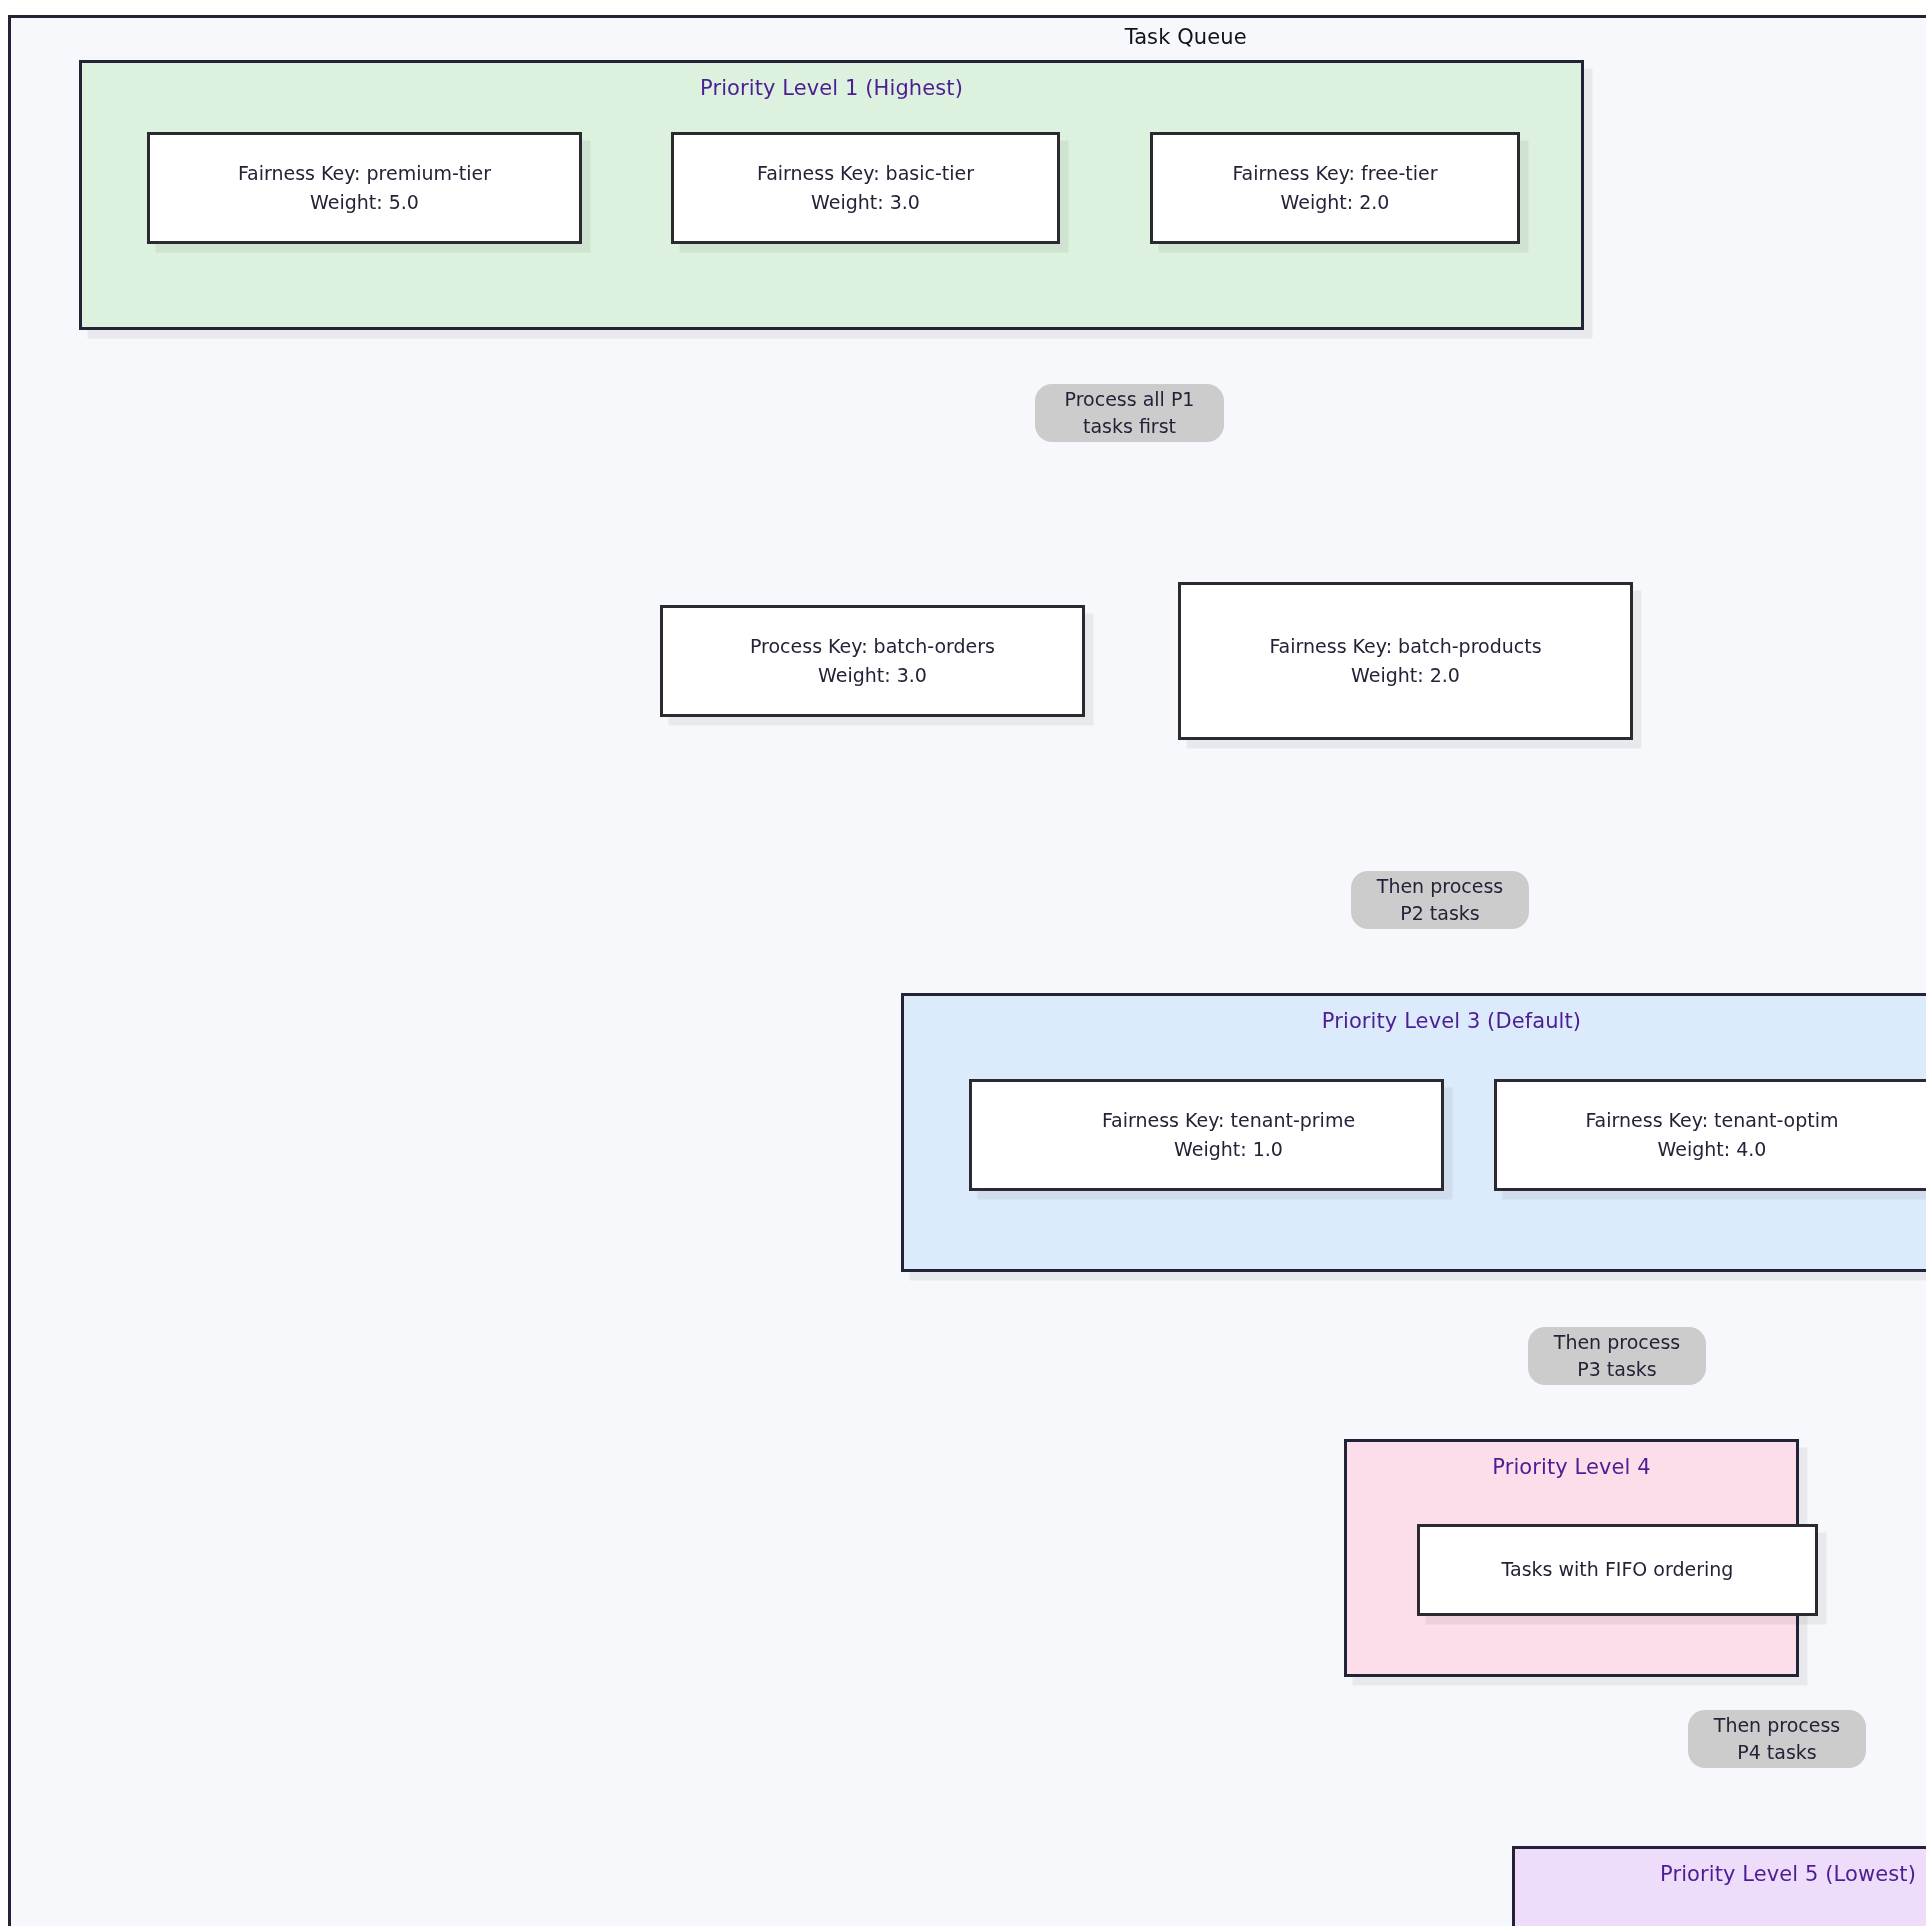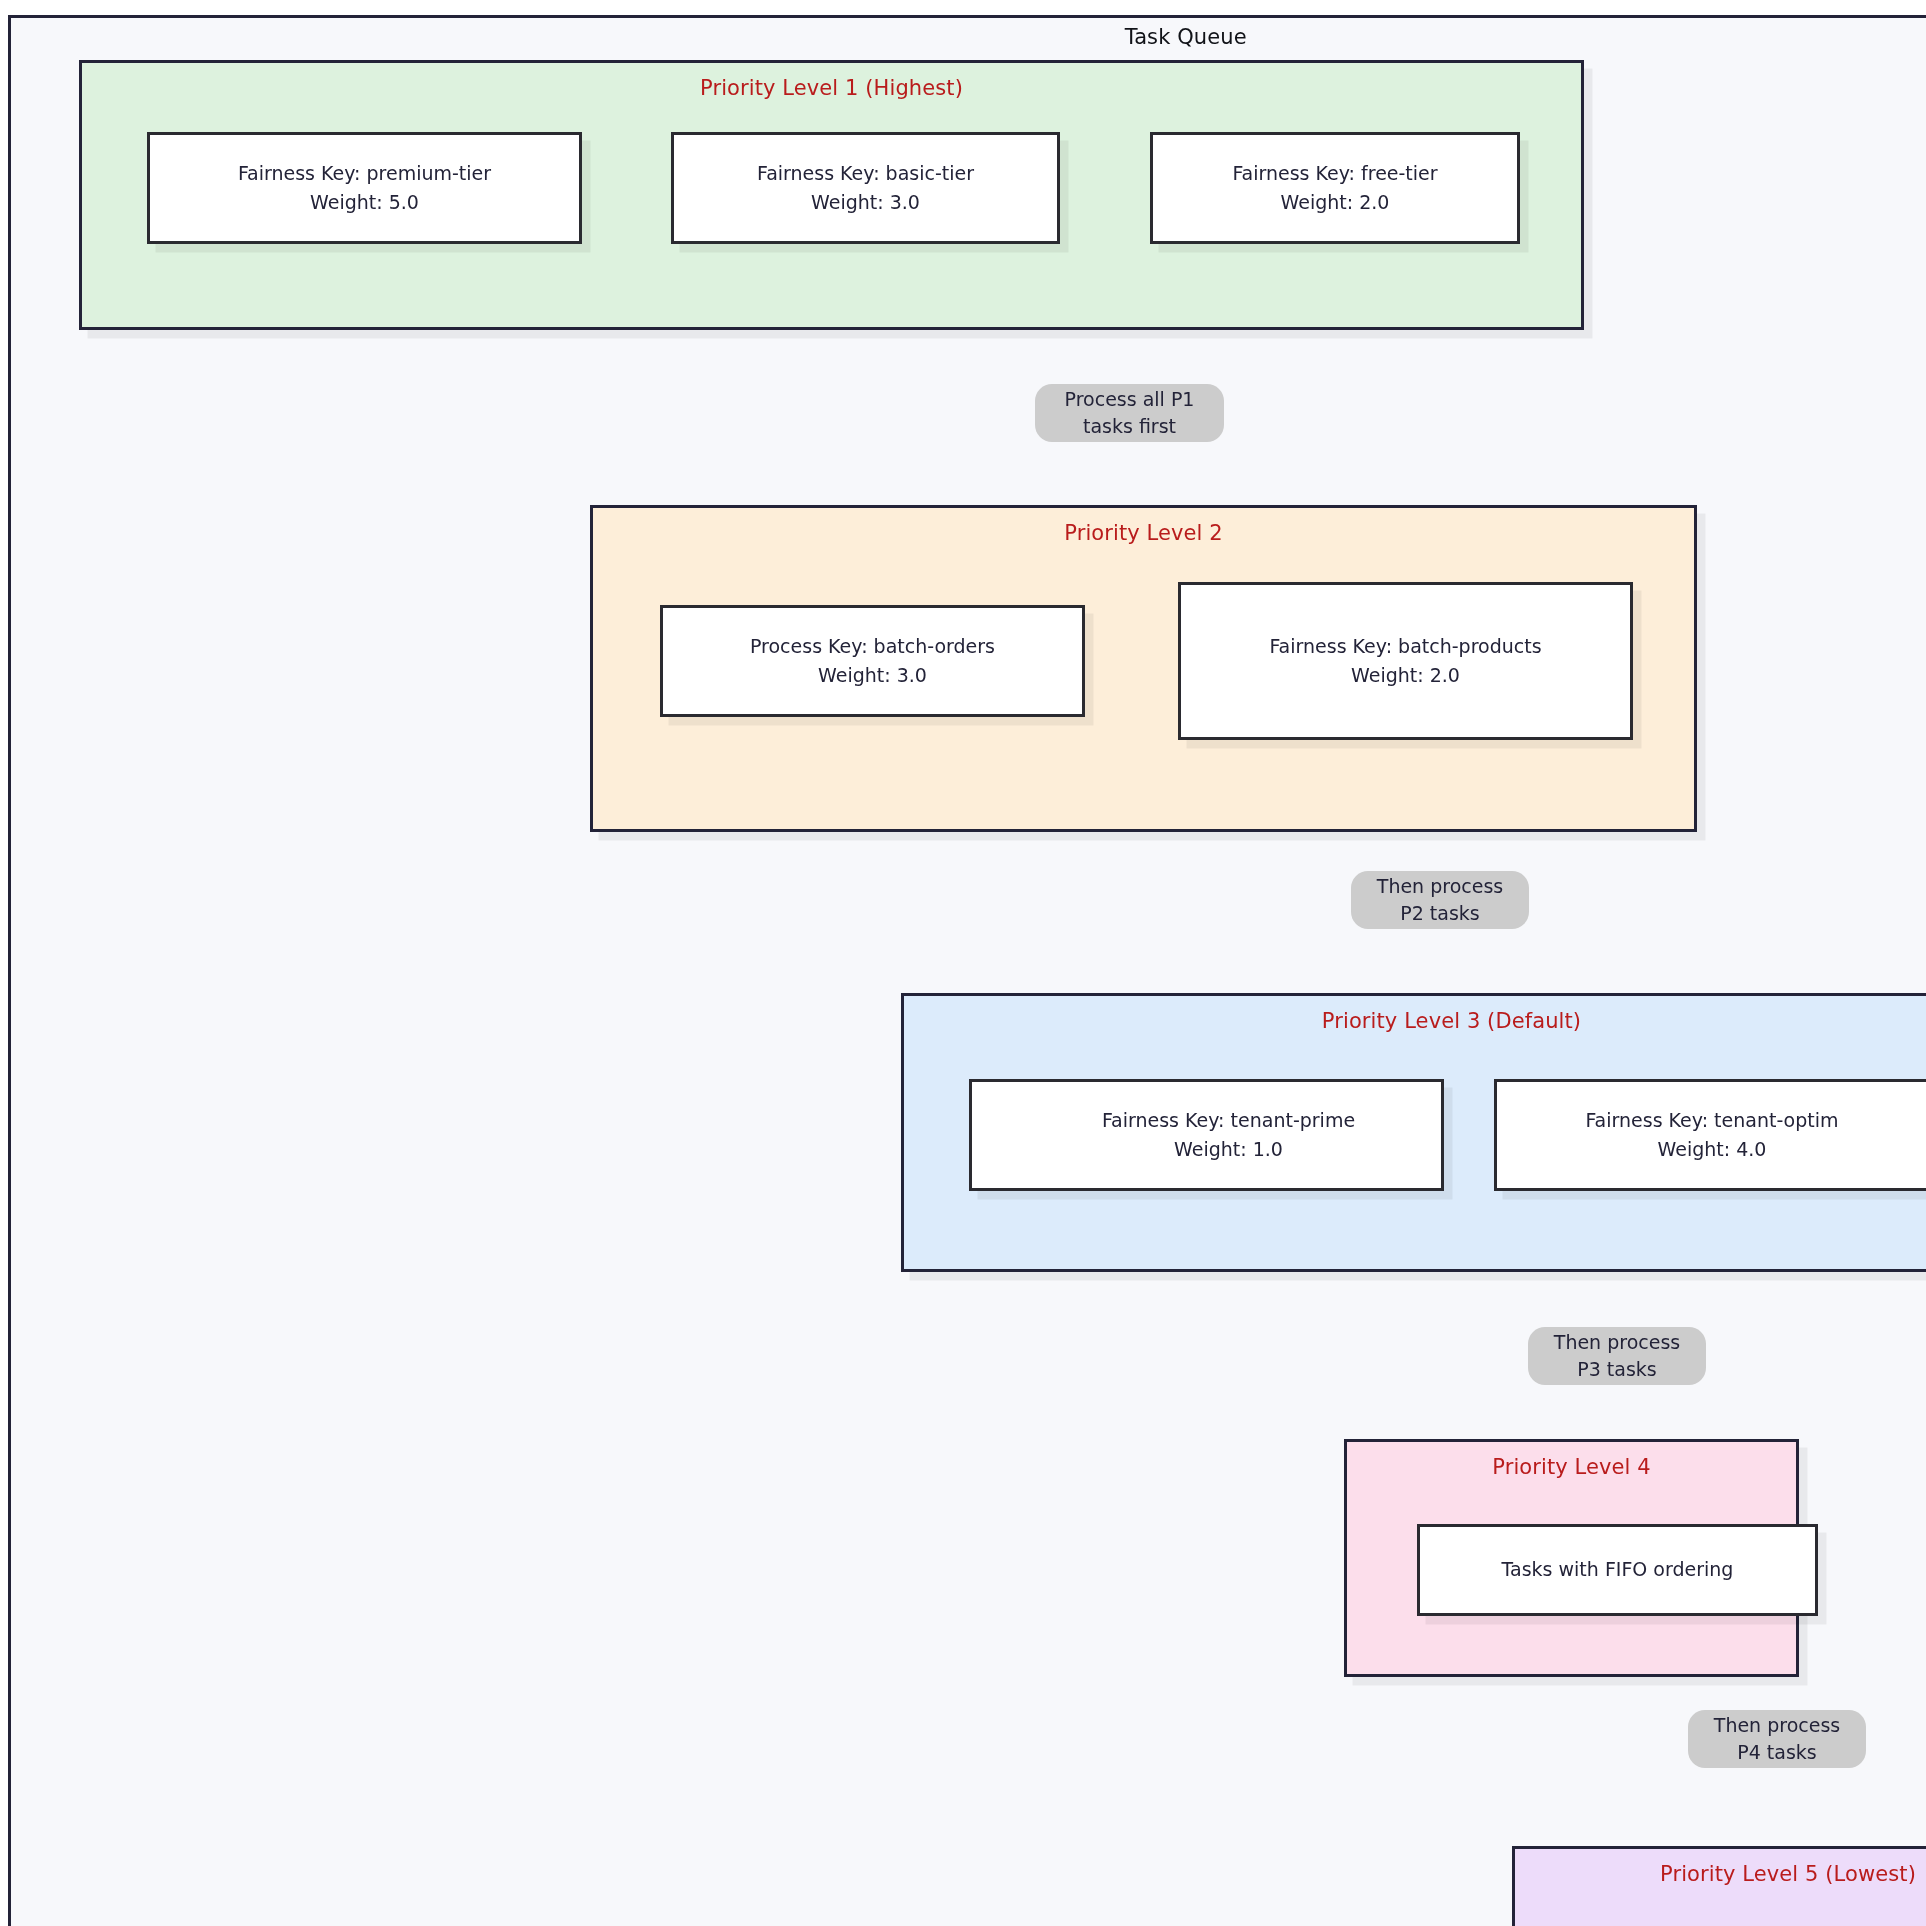--- a/index.html
+++ b/index.html
@@ -8,21 +8,21 @@
 
   
   .node{position:absolute;box-sizing:border-box;border:3.5px solid #232338;
         display:flex;flex-direction:column;align-items:center;}
   .node.shadow{box-shadow:8.5px 8.5px 0 0 rgba(0,0,0,.06);}
 
   
   .cluster{position:absolute;box-sizing:border-box;border:3.5px solid #232338;
            box-shadow:8.5px 8.5px 0 0 rgba(0,0,0,.06);}
   .cluster > .cluster-title{position:absolute;left:0;right:0;top:13px;text-align:center;
-           font-size:21px;color:#b91c1c;letter-spacing:0.1px;}
+           font-size:21px;color:#4c1d95;letter-spacing:0.1px;}
 
   
   #root-cluster{left:7.7px;top:14.6px;width:2356px;height:2101px;background:#f7f8fb;}
   #root-cluster > .cluster-title{top:7px;color:#111318;}
 
   
   #p1{left:79px;top:60px;width:1505px;height:270px;background:#ddf2de;}
   #p2{left:590px;top:505px;width:1107px;height:327px;background:#fdeed9;}
   #p3{left:901px;top:993px;width:1101px;height:279px;background:#dcebfb;}
   #p4{left:1344px;top:1439px;width:455px;height:238px;background:#fcdeeb;}
@@ -115,23 +115,20 @@
   </div>
   <div id="p1-k2" class="node leaf shadow">
     <div class="line">Fairness Key: basic-tier</div>
     <div class="line">Weight: 3.0</div>
   </div>
   <div id="p1-k3" class="node leaf shadow">
     <div class="line">Fairness Key: free-tier</div>
     <div class="line">Weight: 2.0</div>
   </div>
 
-  <div id="p2" class="cluster">
-    <div class="cluster-title">Priority Level 2</div>
-  </div>
   <div id="p2-k1" class="node leaf shadow">
     <div class="line">Process Key: batch-orders</div>
     <div class="line">Weight: 3.0</div>
   </div>
   <div id="p2-k2" class="node leaf shadow">
     <div class="line wrap">Fairness Key: batch-products</div>
     <div class="line">Weight: 2.0</div>
   </div>
 
   <div id="p3" class="cluster">

